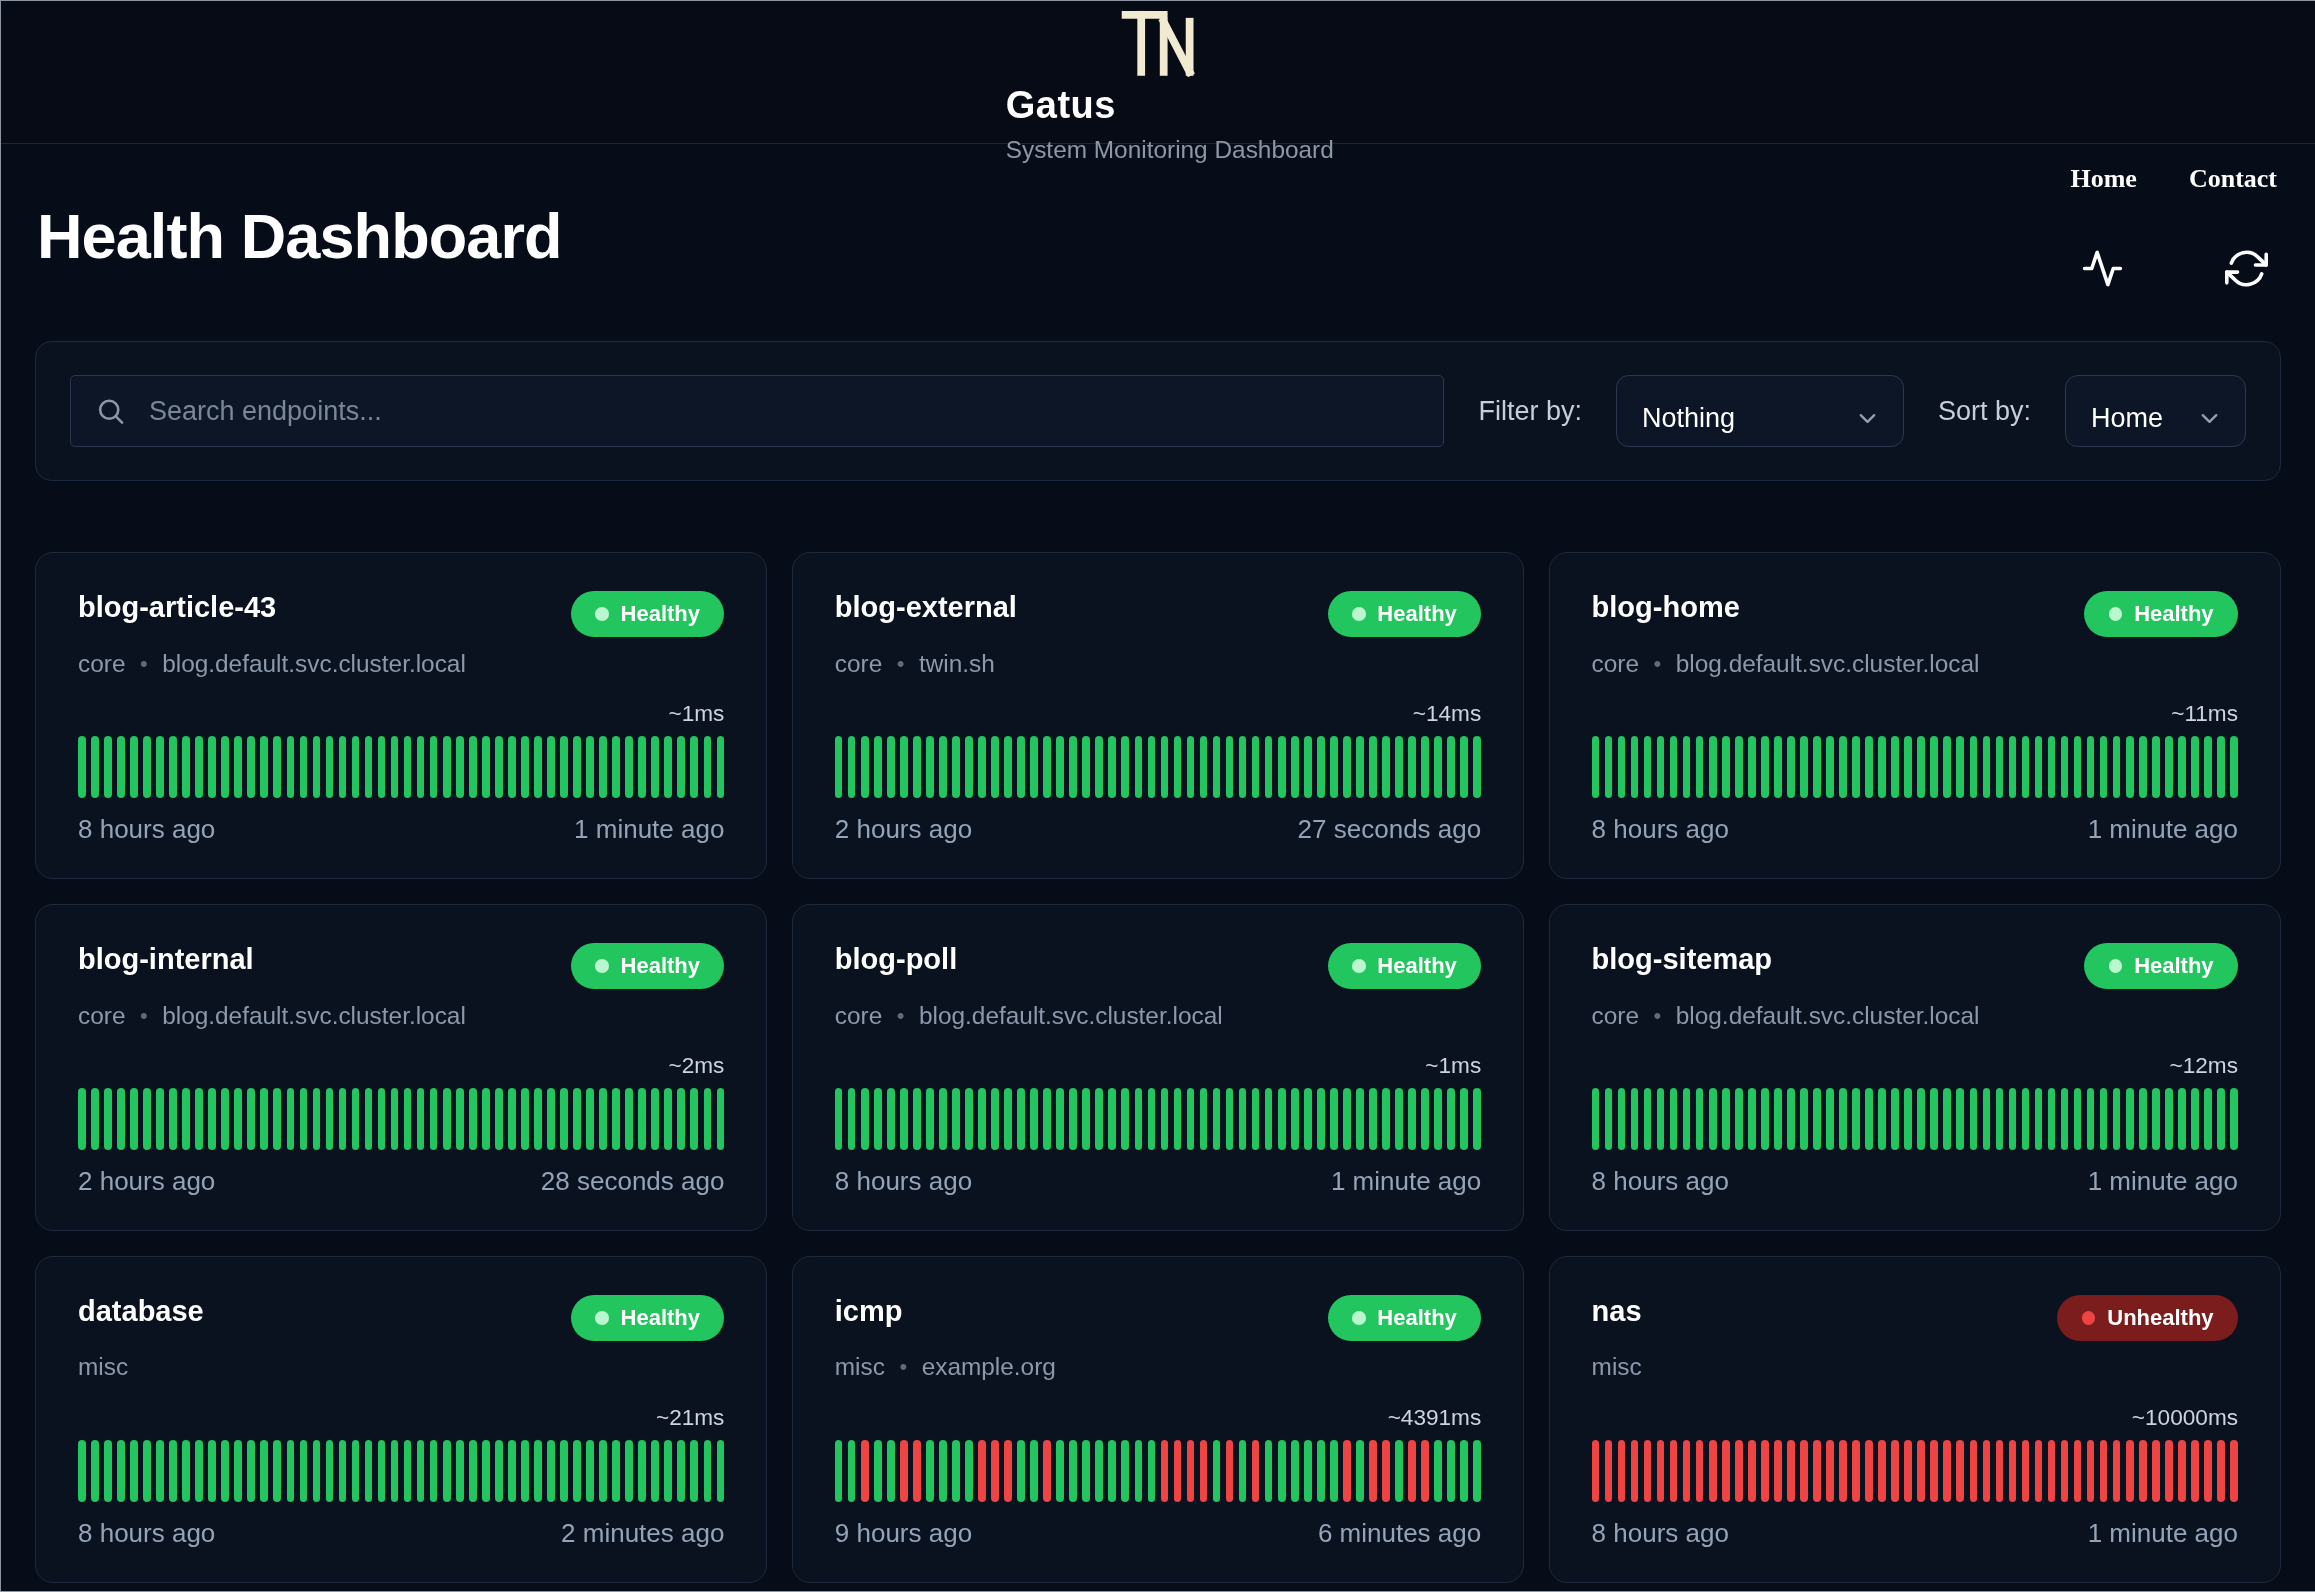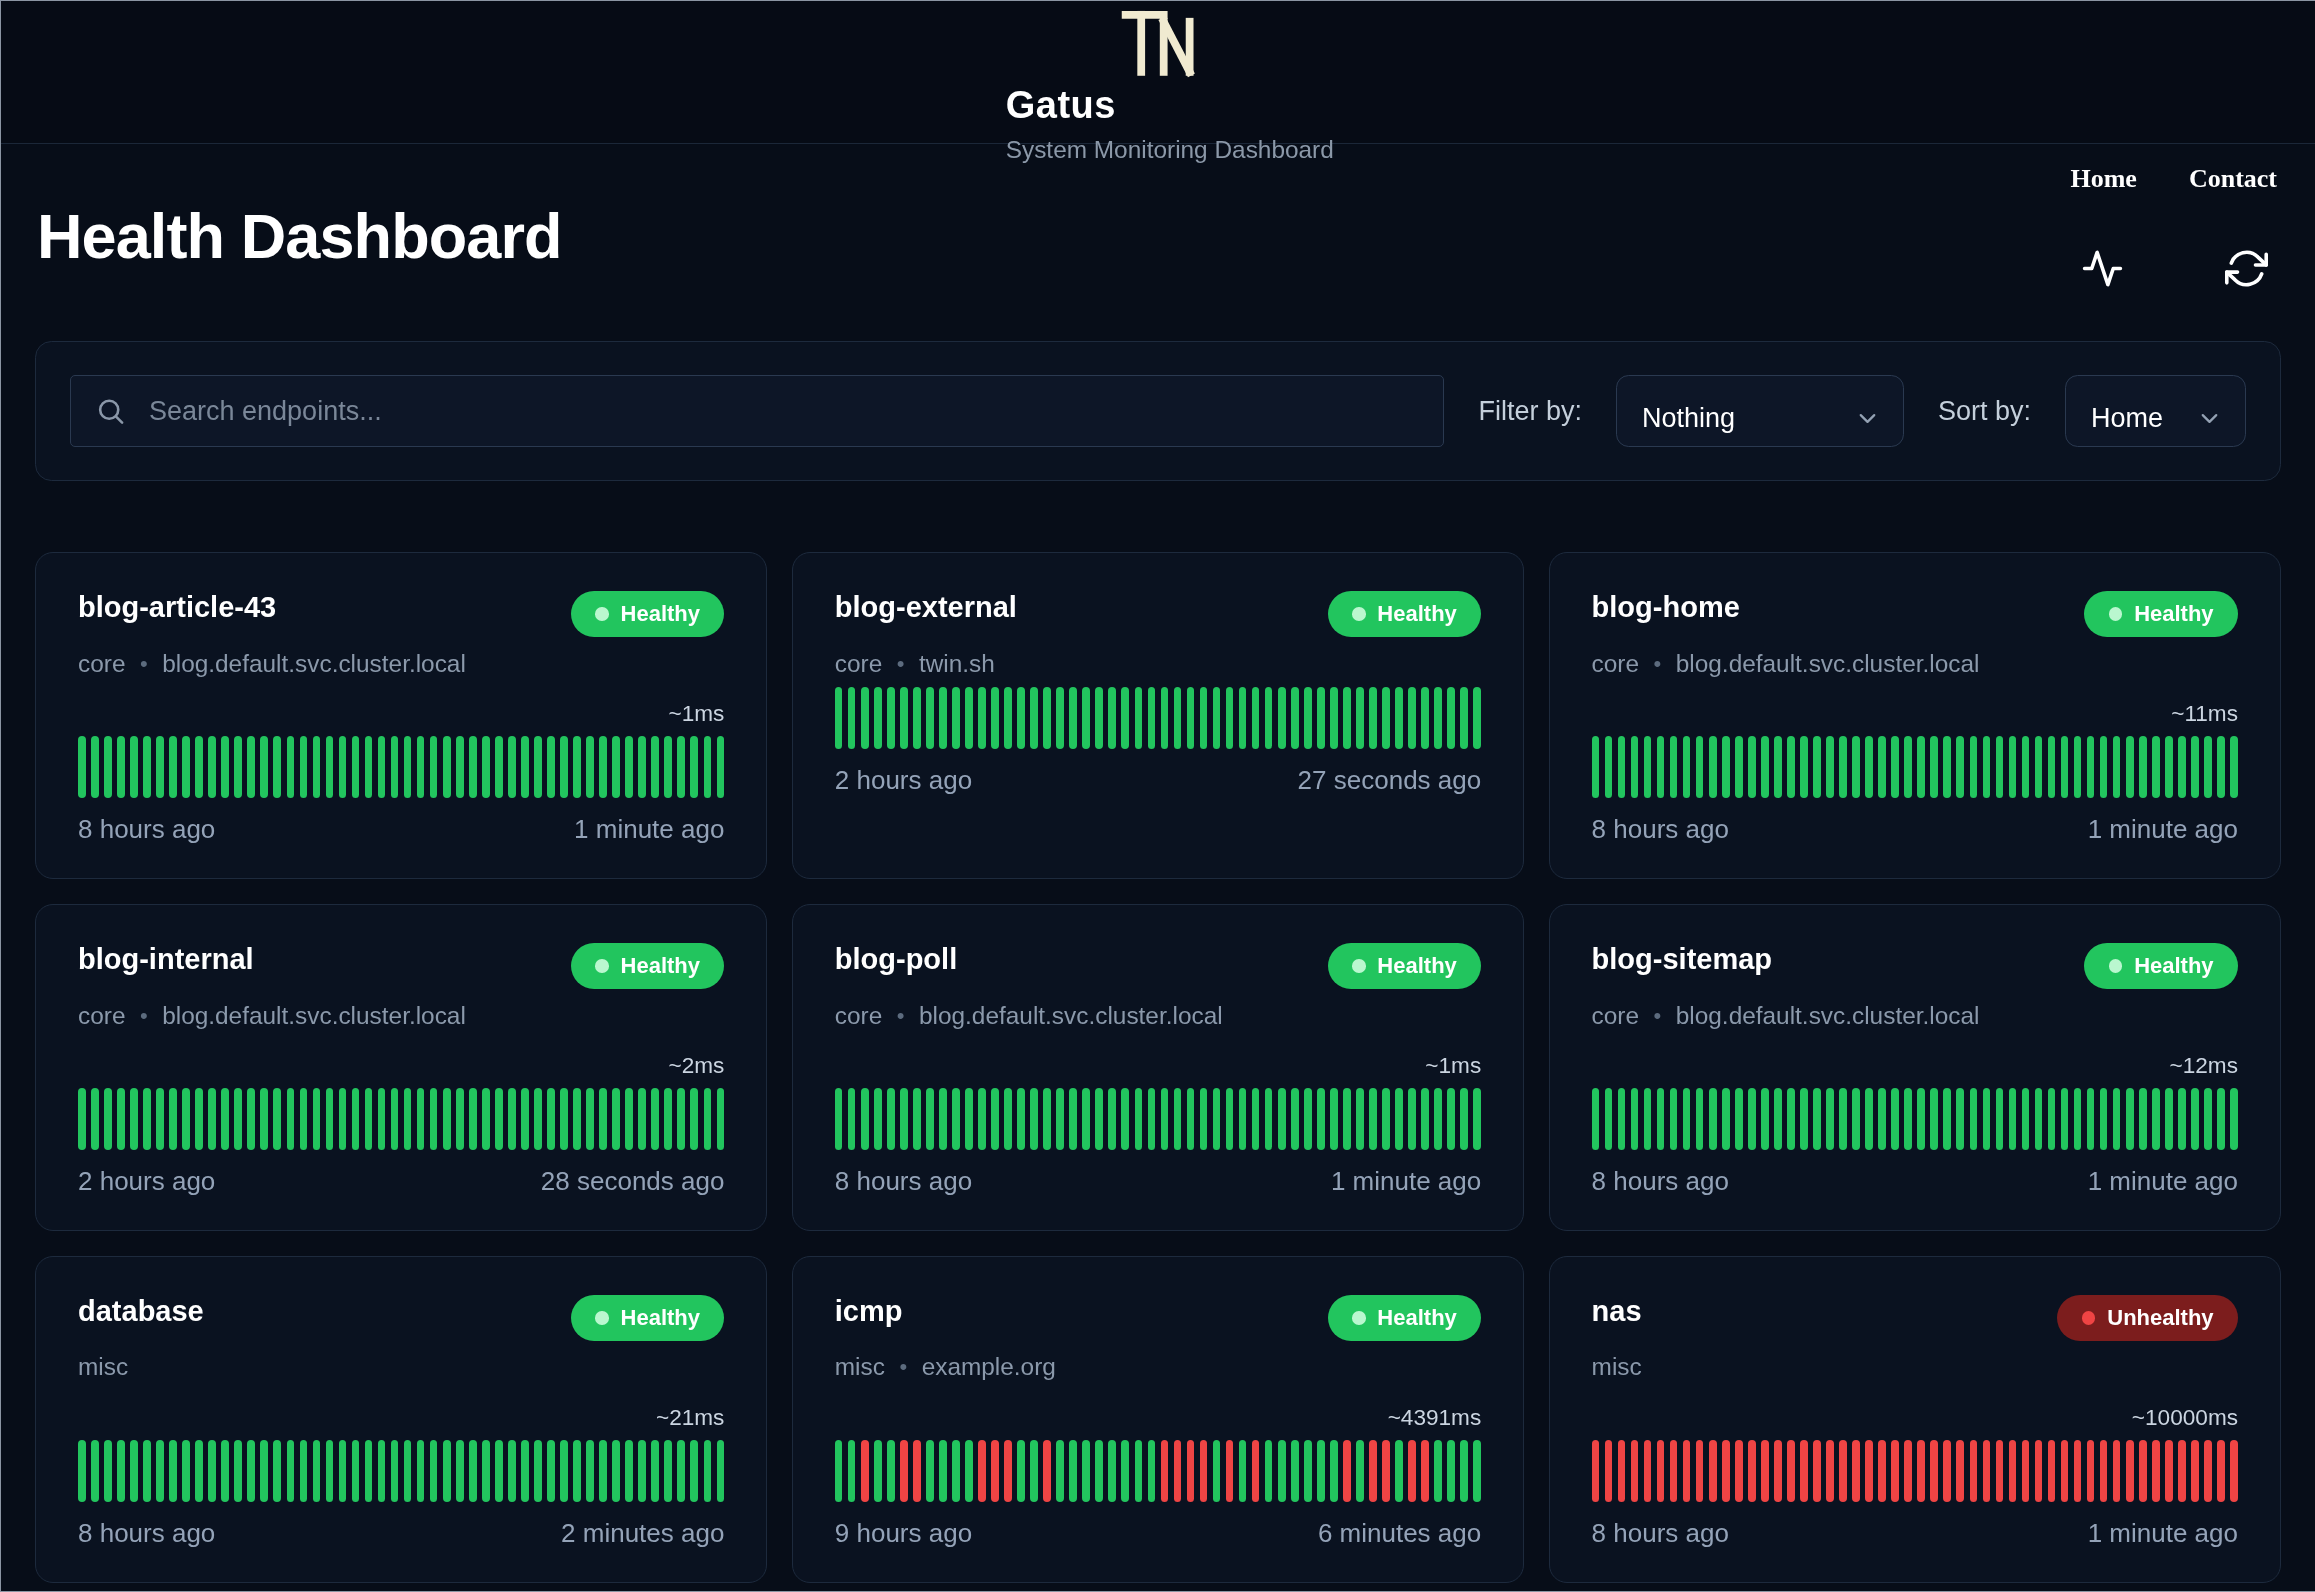--- a/index.html
+++ b/index.html
@@ -269,20 +269,21 @@
       <div class="badge healthy">
         <span class="dot"></span>
         <span>Healthy</span>
       </div>
     </div>
     <div class="ep-sub">
       <span>core</span>
       <span class="sep">•</span>
       <span>twin.sh</span>
     </div>
+    <div class="latency">~14ms</div>
     <div class="bars">
           <span class="bar bar-green"></span>
           <span class="bar bar-green"></span>
           <span class="bar bar-green"></span>
           <span class="bar bar-green"></span>
           <span class="bar bar-green"></span>
           <span class="bar bar-green"></span>
           <span class="bar bar-green"></span>
           <span class="bar bar-green"></span>
           <span class="bar bar-green"></span>

